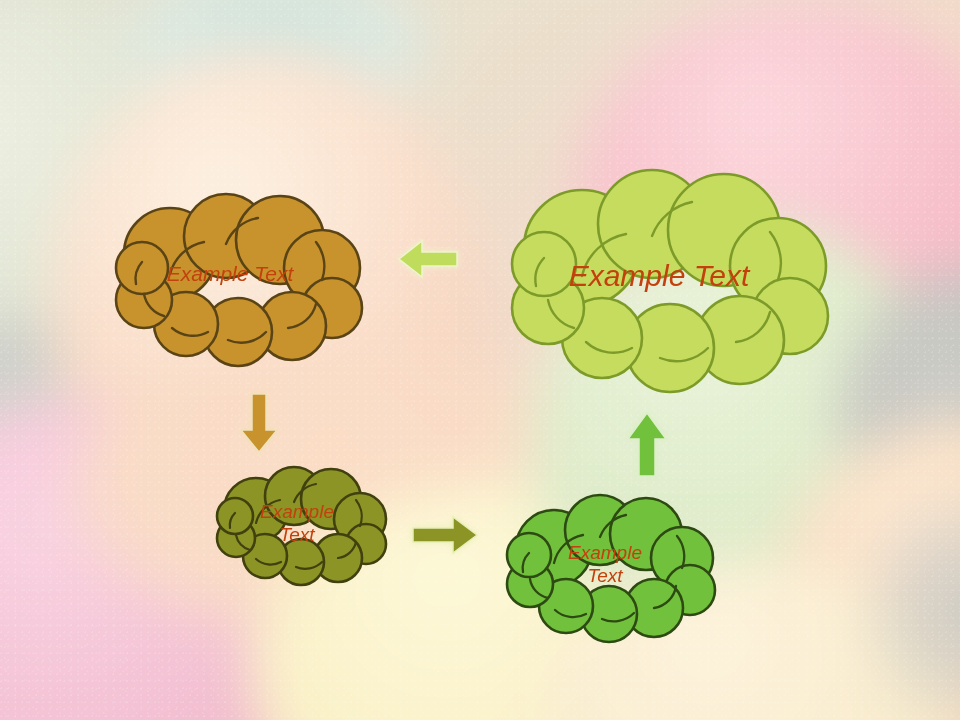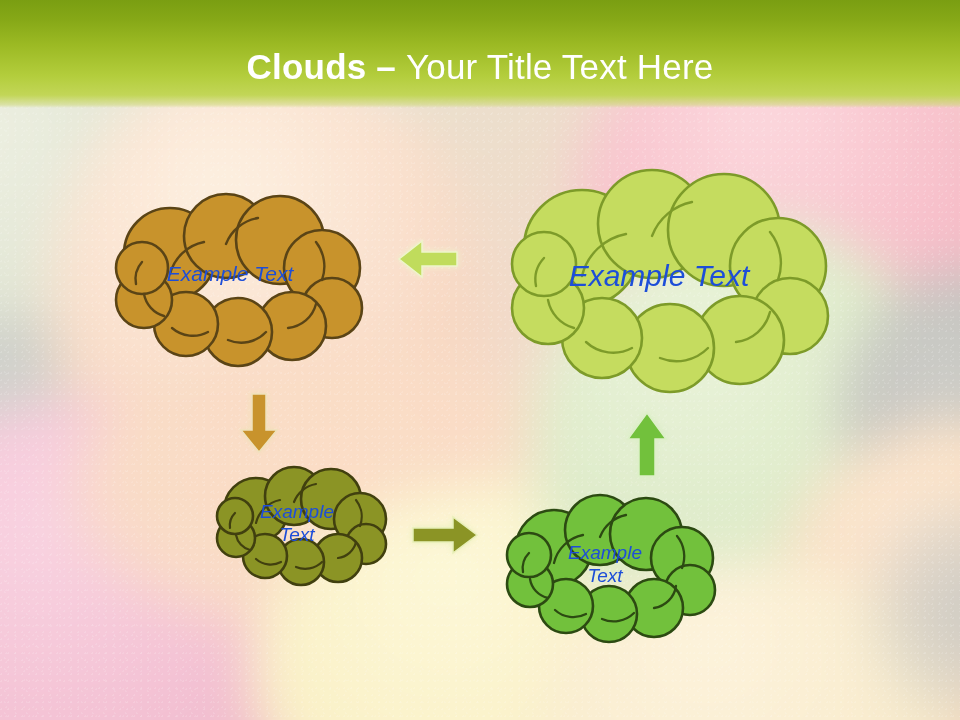--- a/index.html
+++ b/index.html
@@ -81,21 +81,21 @@
     position: absolute;
   }
   .cloud svg { display: block; overflow: visible; }
   .cloud-label {
     position: absolute;
     inset: 0;
     display: flex;
     align-items: center;
     justify-content: center;
     text-align: center;
-    color: #1d4ed8;
+    color: #c2410c;
     font-style: italic;
     line-height: 1.22;
     pointer-events: none;
     white-space: pre-line;
   }
 
   
   #cloud-brown  .cloud-label { font-size: 21px; padding-right: 18px; padding-bottom: 8px; }
   #cloud-green  .cloud-label { font-size: 30px; padding-right: 22px; padding-bottom: 6px; }
   #cloud-olive  .cloud-label { font-size: 19px; padding-right: 10px; padding-bottom: 4px; }
@@ -151,23 +151,20 @@
 
       <div class="egg" style="left:600px;top:620px;width:420px;height:330px;
            background:radial-gradient(circle at 40% 24%, #fdf3dc 0%, #f9ecce 55%, #f3e2c0 100%);"></div>
 
       <div class="egg" style="left:930px;top:560px;width:200px;height:220px;
            background:radial-gradient(circle at 50% 50%, #c9c9c4 0%, rgba(201,201,196,0) 100%);"></div>
     </div>
     <div class="grain"></div>
   </div>
 
-  <div id="header">
-    <div id="header-title"><span class="strong">Clouds</span><span class="dash"> – </span><span class="rest">Your Title Text Here</span></div>
-  </div>
 
   <div class="cloud" id="cloud-brown" style="left:108px; top:192px; width:262px; height:172px;">
     <svg width="262" height="172" viewBox="0 0 262 172" aria-hidden="true">
       <g fill="#c8932c" stroke="#5a4416" stroke-width="2.6" stroke-linejoin="round">
         <circle cx="62" cy="62" r="46"></circle>
         <circle cx="118" cy="44" r="42"></circle>
         <circle cx="172" cy="48" r="44"></circle>
         <circle cx="214" cy="76" r="38"></circle>
         <circle cx="224" cy="116" r="30"></circle>
         <circle cx="184" cy="134" r="34"></circle>

